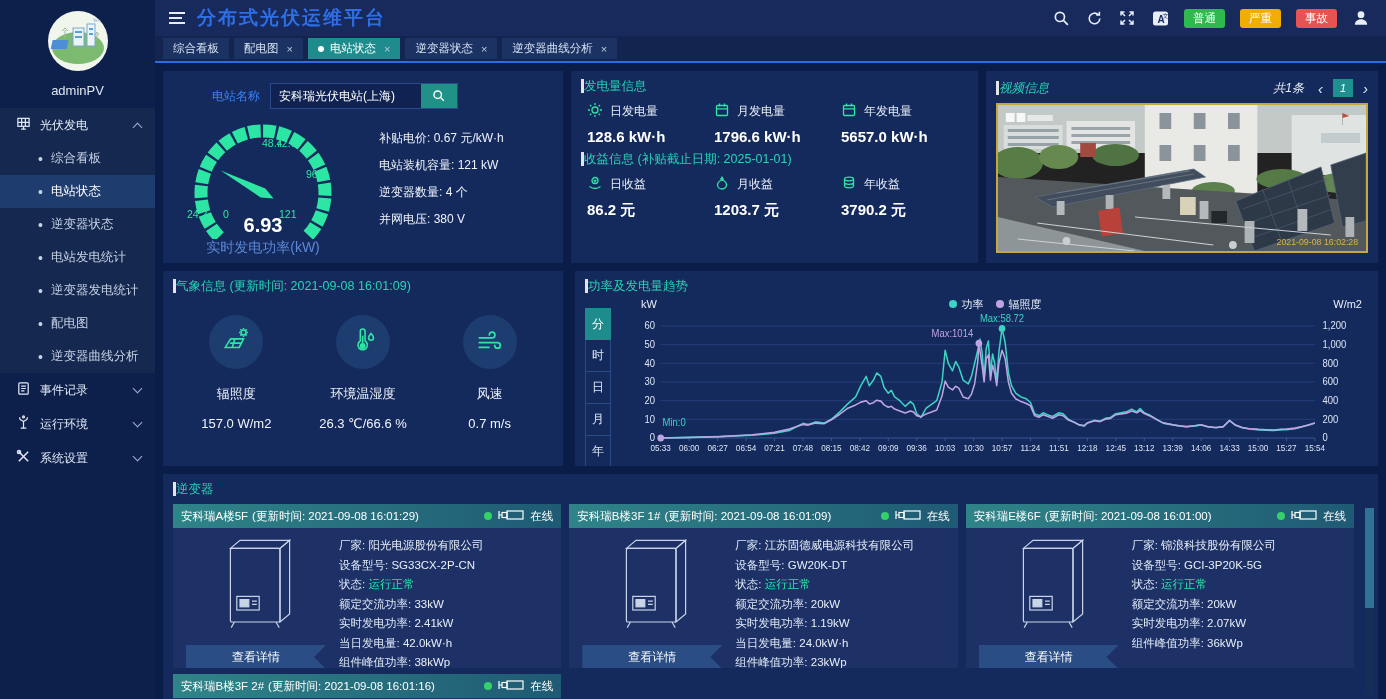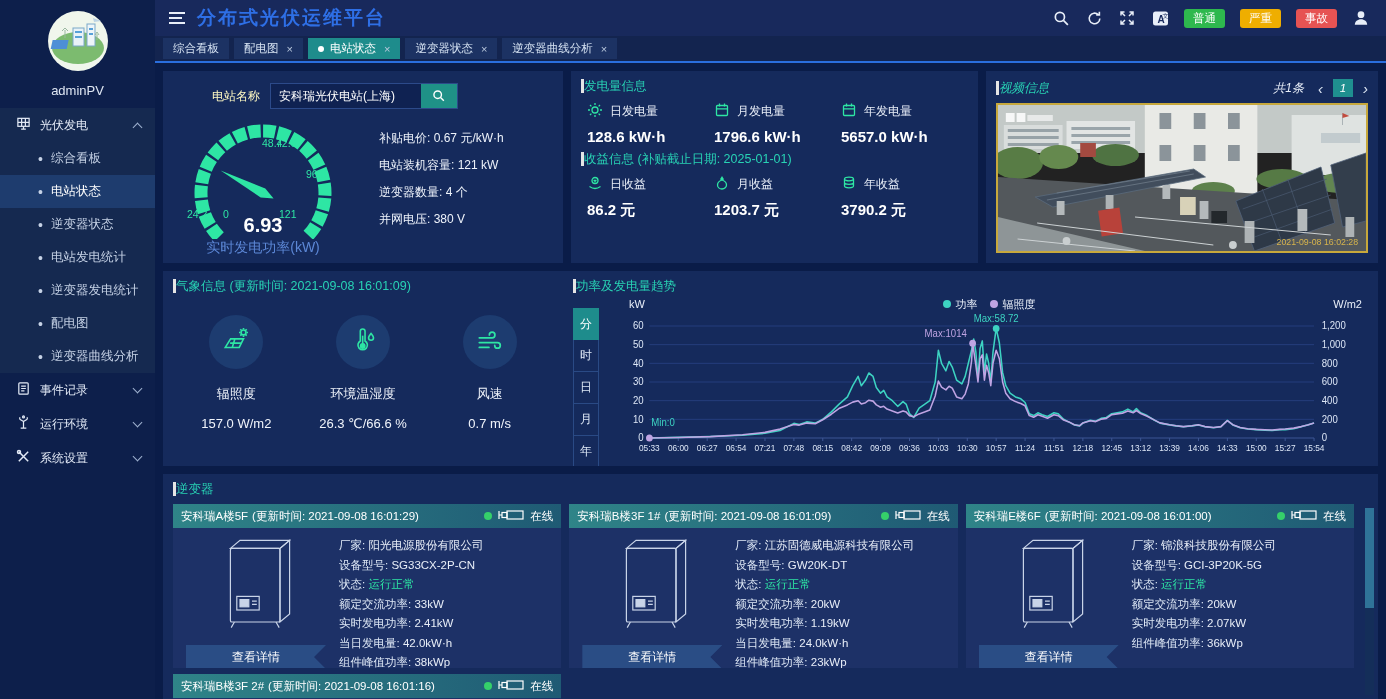--- a/index.html
+++ b/index.html
@@ -29,27 +29,27 @@
   .badge{padding:2px 9px;border-radius:3px;font-size:11.5px;color:#fff;cursor:pointer;}
   .badge.b0{background:#2eb84e;}.badge.b1{background:#efae00;}.badge.b2{background:#e65353;font-family:Liberation Mono, monospace;}
   .tabbar{height:27px;background:#13244f;display:flex;align-items:center;padding:0 8px;gap:5px;border-bottom:2px solid #2a6ede;}
   .tab{height:21px;display:flex;align-items:center;gap:6px;padding:0 10px;background:#1c3263;font-size:11.5px;color:#d5e2f2;cursor:pointer;white-space:nowrap;}
   .tab.active{background:#1e8c8c;color:#fff;}
   .tab .tdot{width:6px;height:6px;border-radius:50%;background:#fff;}
   .tab .close{font-size:11px;color:#b9c8dd;margin-left:2px;}
   
   .content{flex:1;min-height:0;padding:8px 8px 0;display:flex;flex-direction:column;gap:8px;background:#0a1c48;}
   .row1{display:grid;grid-template-columns:400px 1fr 392px;gap:8px;height:192px;}
-  .row2{display:grid;grid-template-columns:400px 1fr;gap:0;height:195px;}
+  .row2{display:grid;grid-template-columns:400px 1fr;gap:12px;height:195px;}
   .row3{flex:1;min-height:0;}
   .panel{background:#152a5c;padding:8px 10px;position:relative;overflow:hidden;}
   .sec-title{color:#28d2b4;font-size:12.5px;padding-left:0;border-left:3px solid #e5e5e5;line-height:14px;}
   
   .search-row{display:flex;align-items:center;gap:10px;margin:4px 0 2px 2px;}
-  .search-row label{color:#fef9c3;padding-left:37px;}
+  .search-row label{color:#3b82f6;padding-left:37px;}
   .input-group{display:flex;border:1px solid #2c4a8a;}
   .input-group input{width:150px;height:24px;background:#0f2252;border:0;color:#fff;padding:0 8px;font-size:12px;outline:none;}
   .search-btn{width:36px;height:24px;background:#1f9187;border:0;display:flex;align-items:center;justify-content:center;cursor:pointer;}
   .station-body{display:flex;margin-top:2px;}
   .gauge-wrap{width:200px;position:relative;flex-shrink:0;}
   .gauge-wrap .tick{position:absolute;color:#2ee6a4;font-size:10.5px;}
   .g0{left:50px;top:97px;}.g1{left:14px;top:57px;margin-top:40px;}.g2{left:46px;top:26px;padding-left:43px;}.g3{left:103px;top:26px;}.g4{left:133px;top:57px;}.g5{left:106px;top:97px;}
   .gauge-val{position:absolute;left:0;top:103px;width:180px;text-align:center;color:#fff;font-size:20px;font-weight:bold;}
   .gauge-cap{position:absolute;left:0;top:128px;width:180px;text-align:center;color:#5c87d6;font-size:14px;}
   .station-info{flex:1;padding:14px 0 0 6px;}

